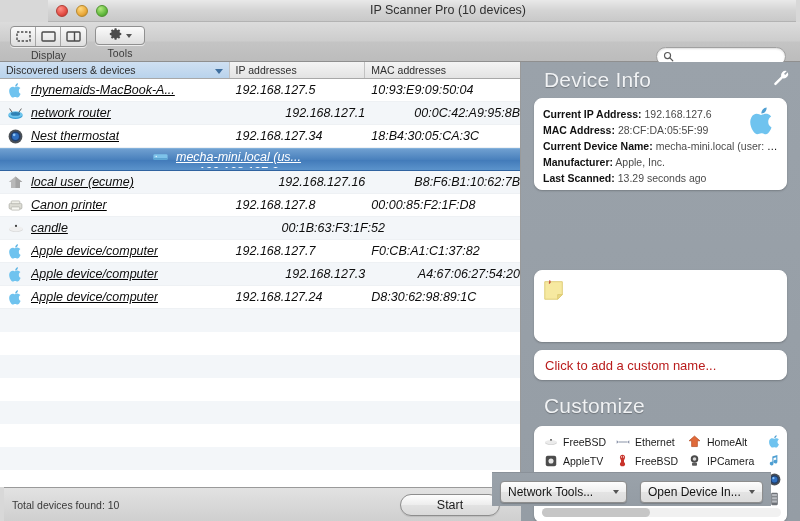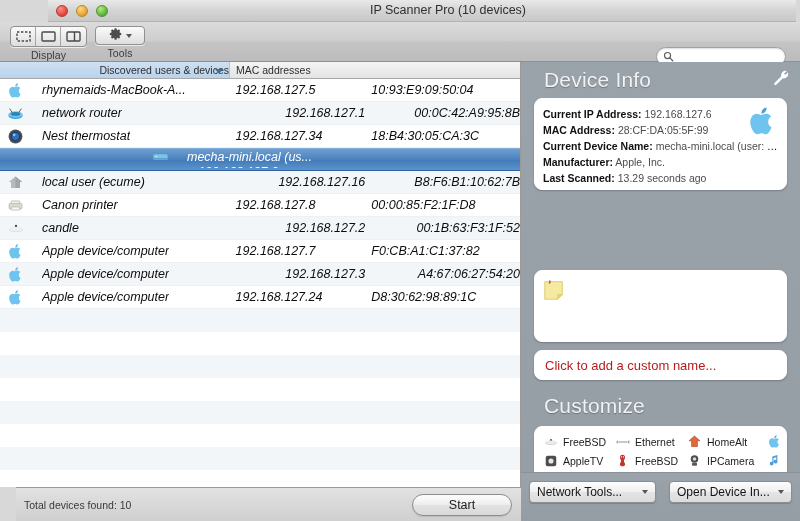--- a/index.html
+++ b/index.html
@@ -160,21 +160,20 @@
     color: #2e2e2e;
     display: flex;
     align-items: center;
     padding-left: 6px;
     box-sizing: border-box;
     border-right: 1px solid #c2c2c2;
     position: relative;
   }
   .ch.sorted {
     background: linear-gradient(to bottom, #cfe0f2 0%, #b9d3ec 100%);
-    justify-content: flex-end;
   }
   .ch-c0 { width: 230px; }
   .ch-c1 { width: 136px; }
   .ch-c2 { width: 155px; border-right: none; }
   .sort-tri {
     position: absolute;
     right: 6px; top: 7px;
     width: 0; height: 0;
     border-left: 4px solid transparent;
     border-right: 4px solid transparent;
@@ -195,23 +194,24 @@
     background: linear-gradient(to bottom, #6f9fd0 0%, #4a81bd 50%, #417ab9 51%, #5b93cb 100%);
     border-top: 1px solid #82b0da;
     border-bottom: 1px solid #2f63a0;
     color: #fff;
     flex-direction: column;
   }
   .c0 {
     width: 230px;
     display: flex;
     align-items: center;
-    gap: 18px;
+    gap: 7px;
     padding-left: 7px;
     box-sizing: border-box;
+    text-decoration: underline;
   }
   .c1 { width: 136px; box-sizing: border-box; padding-left: 6px; }
   .c2 { width: 155px; box-sizing: border-box; padding-left: 6px; }
   .devname, .c1, .c2 {
     font-size: 12.5px;
     font-style: italic;
     color: #0d0d0d;
     white-space: nowrap;
     overflow: hidden;
     text-overflow: ellipsis;
@@ -227,21 +227,21 @@
   .devicon svg { display:block; }
 
   .blank-rows { }
   .blank-row { height: 23px; }
   .blank-row.even { background: #ffffff; }
   .blank-row.odd  { background: #f3f6f9; }
 
   
   .statusbar {
     position: absolute;
-    left: 16px; top: 487px;
+    left: 4px; top: 487px;
     width: 521px; height: 34px;
     background: linear-gradient(to bottom, #e2e2e2 0%, #cfcfcf 100%);
     border-top: 1px solid #9a9a9a;
     border-right: 1px solid #9a9a9a;
     box-sizing: border-box;
   }
   .status-text {
     position: absolute;
     left: 8px; top: 11px;
     font-size: 10.5px;
@@ -372,22 +372,22 @@
   }
   .cust-thumb {
     width: 45%;
     height: 9px;
     background: #c6c6c6;
     border-radius: 5px;
   }
 
   .sb-bottombar {
     position: absolute;
-    left: 521px; top: 472px;
-    width: 279px; height: 49px;
+    left: 492px; top: 472px;
+    width: 279px; height: 34px;
     background: linear-gradient(to bottom, #9aa2aa 0%, #949ca4 100%);
     border-top: 1px solid #8a9199;
     box-sizing: border-box;
   }
   .pop-btn {
     position: absolute;
     height: 22px;
     border: 1px solid #8d8d8d;
     border-radius: 4px;
     background: linear-gradient(to bottom, #fdfdfd 0%, #efefef 50%, #e4e4e4 51%, #dcdcdc 100%);
@@ -467,20 +467,23 @@
       <div class="tb-caption">Search</div>
     </div>
   </div>
 
   <div class="list-pane">
     <div class="col-head">
       <div class="ch ch-c0 sorted">
         <span>Discovered users &amp; devices</span>
         <span class="sort-tri"></span>
       </div>
+      <div class="ch ch-c1">
+        <span>IP addresses</span>
+      </div>
       <div class="ch ch-c2">
         <span>MAC addresses</span>
       </div>
     </div>
 
     <div class="rows">
 
       <div class="row even">
         <div class="c0">
           <span class="devicon">
@@ -575,21 +578,20 @@
         <div class="c0">
           <span class="devicon">
             <svg width="16" height="10" viewBox="0 0 22 12">
                 <ellipse cx="11" cy="8" rx="9.4" ry="3.3" fill="#d6d6d6"></ellipse>
                 <ellipse cx="11" cy="7" rx="9.4" ry="3.3" fill="#efefef"></ellipse>
                 <circle cx="11" cy="3.2" r="1.5" fill="#3a3a3a"></circle>
               </svg>
           </span>
           <span class="devname">candle</span>
         </div>
-        <div class="c1">192.168.127.2</div>
         <div class="c2">00:1B:63:F3:1F:52</div>
       </div>
 
       <div class="row even">
         <div class="c0">
           <span class="devicon">
             <svg width="14" height="15" viewBox="0 0 22 24">
                 <path d="M15.5 12.6c0-3 2.4-4.4 2.5-4.5-1.4-2-3.5-2.3-4.2-2.3-1.8-.2-3.5 1-4.4 1-.9 0-2.3-1-3.8-1C3.8 5.8 2 7 1 8.9c-2 3.5-.5 8.7 1.4 11.5.9 1.4 2.1 3 3.6 2.9 1.4-.1 2-.9 3.7-.9s2.2.9 3.7.9 2.5-1.4 3.4-2.8c1.1-1.6 1.5-3.1 1.5-3.2-.1 0-2.8-1.1-2.8-4.7z" fill="#6fc3ef"></path>
                 <path d="M12.9 4.1c.8-1 1.3-2.3 1.2-3.6-1.1 0-2.5.8-3.3 1.7-.7.8-1.3 2.2-1.2 3.4 1.3.2 2.5-.6 3.3-1.5z" fill="#5fb4e3"></path>
               </svg>

